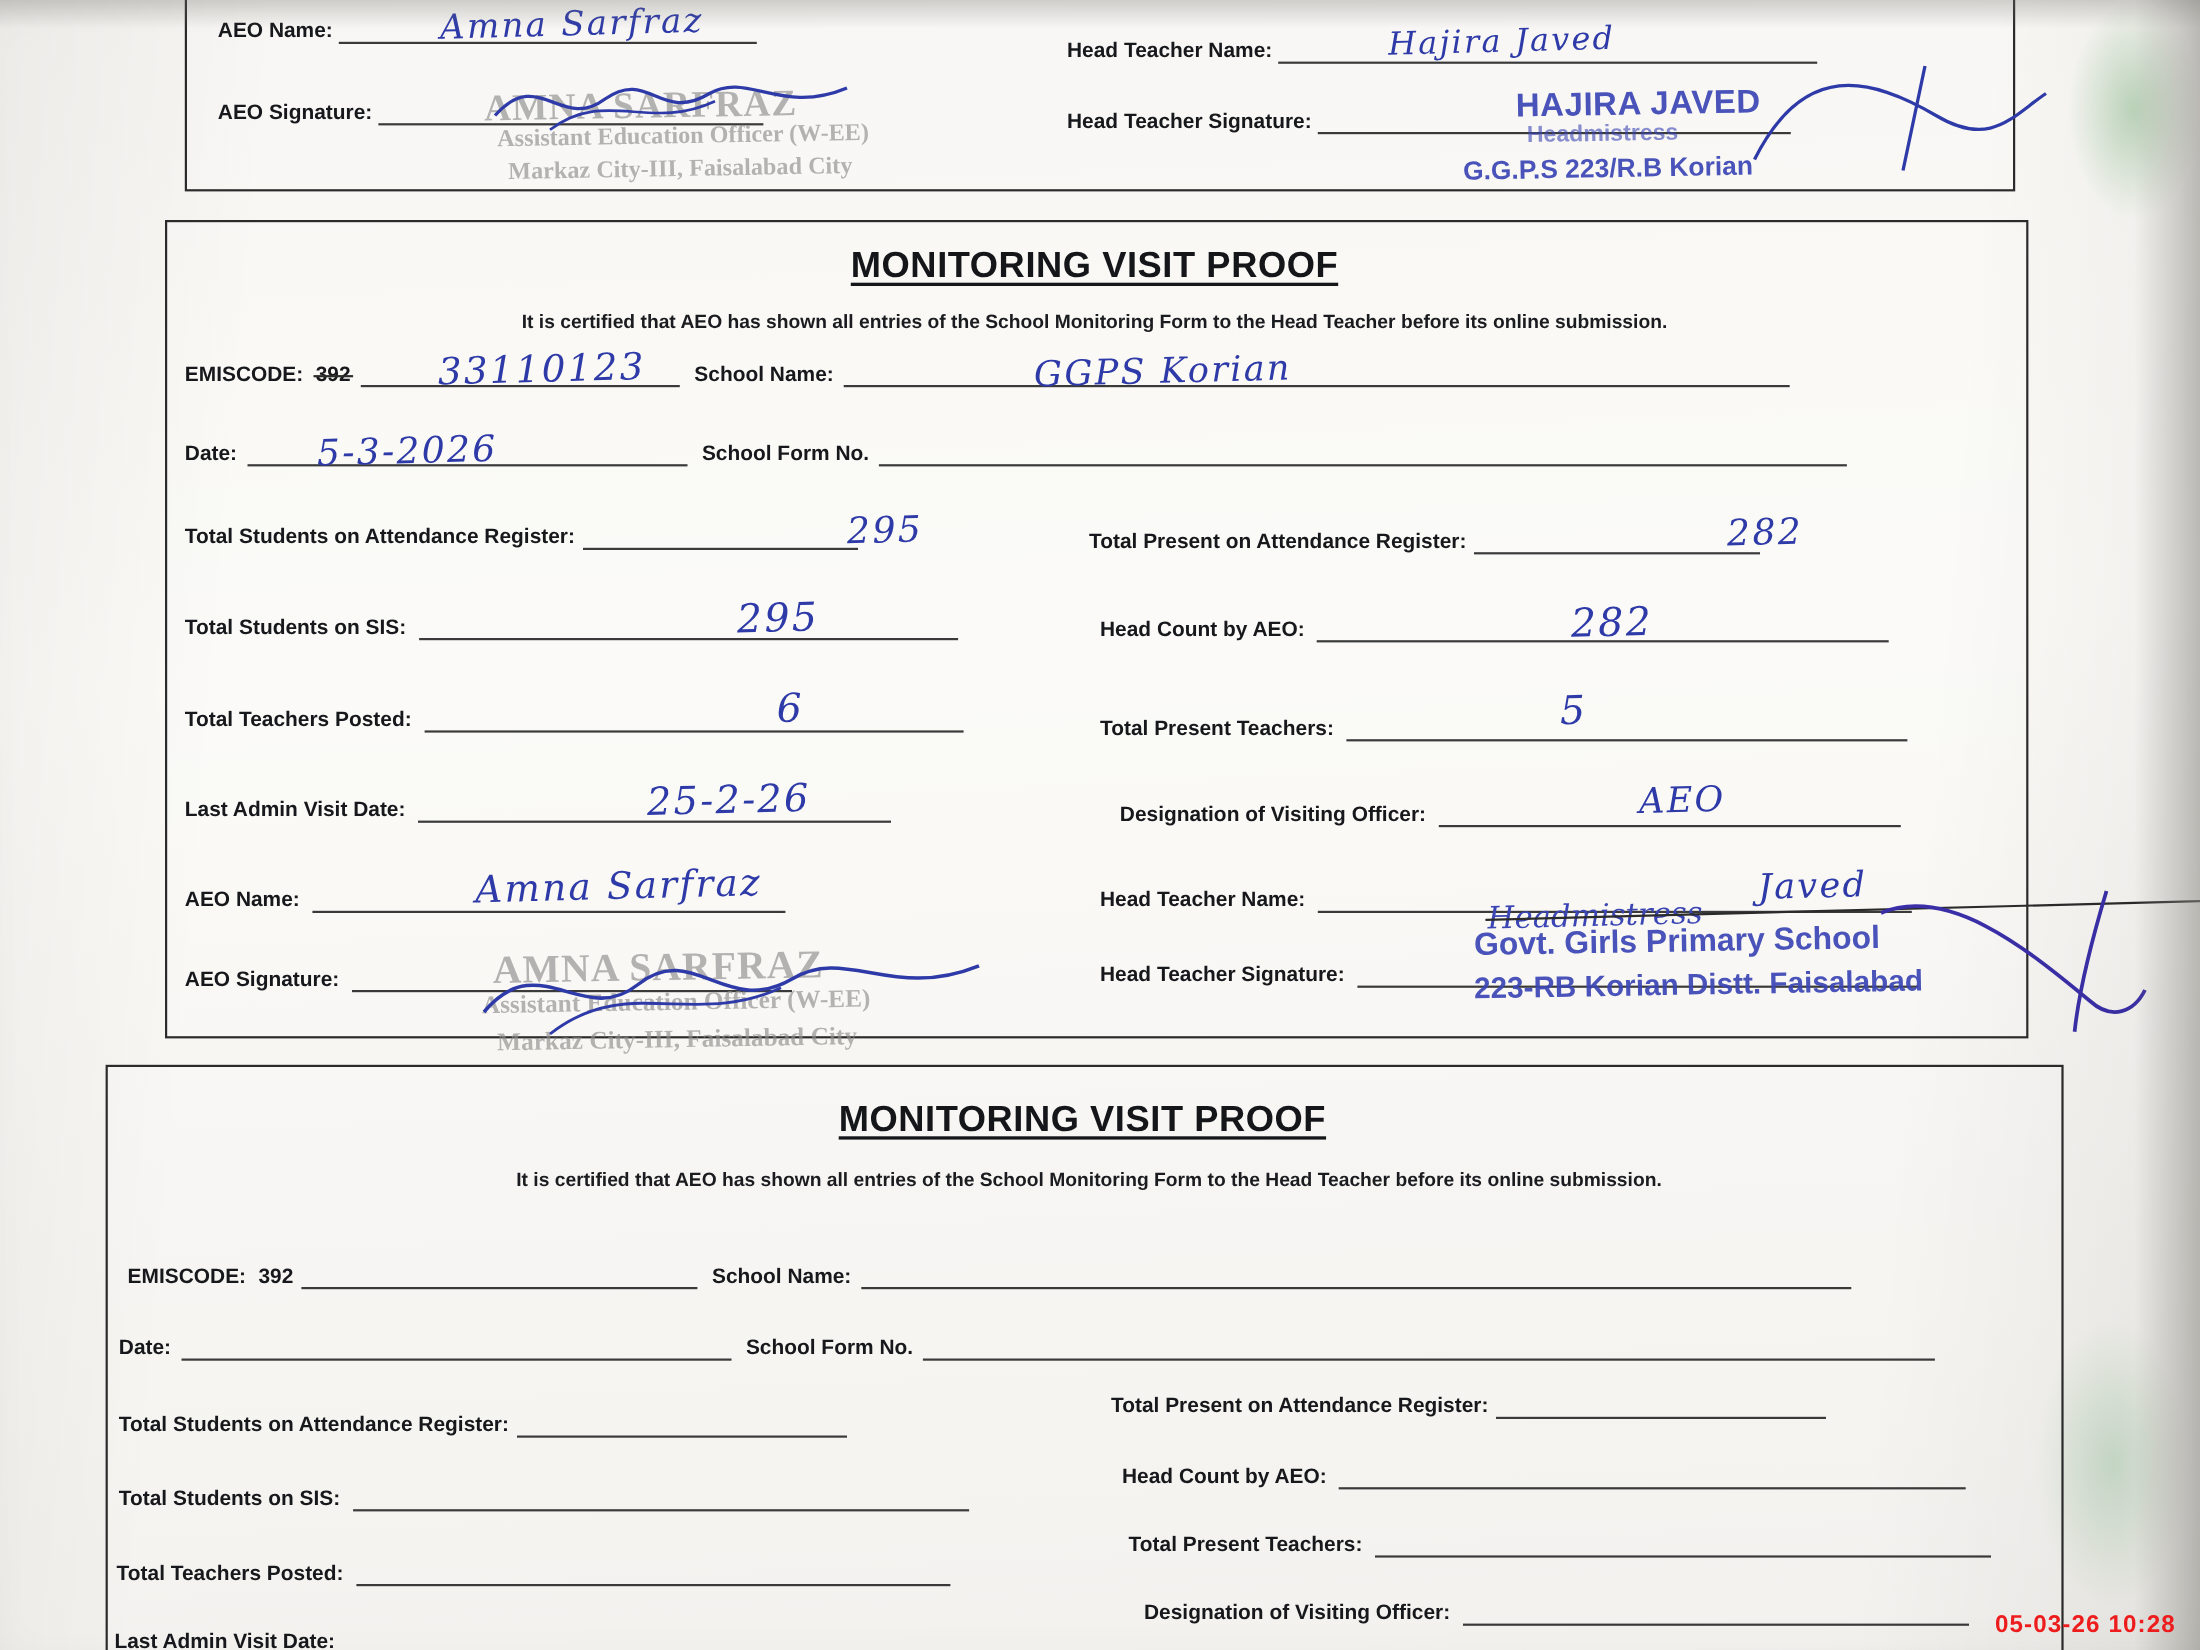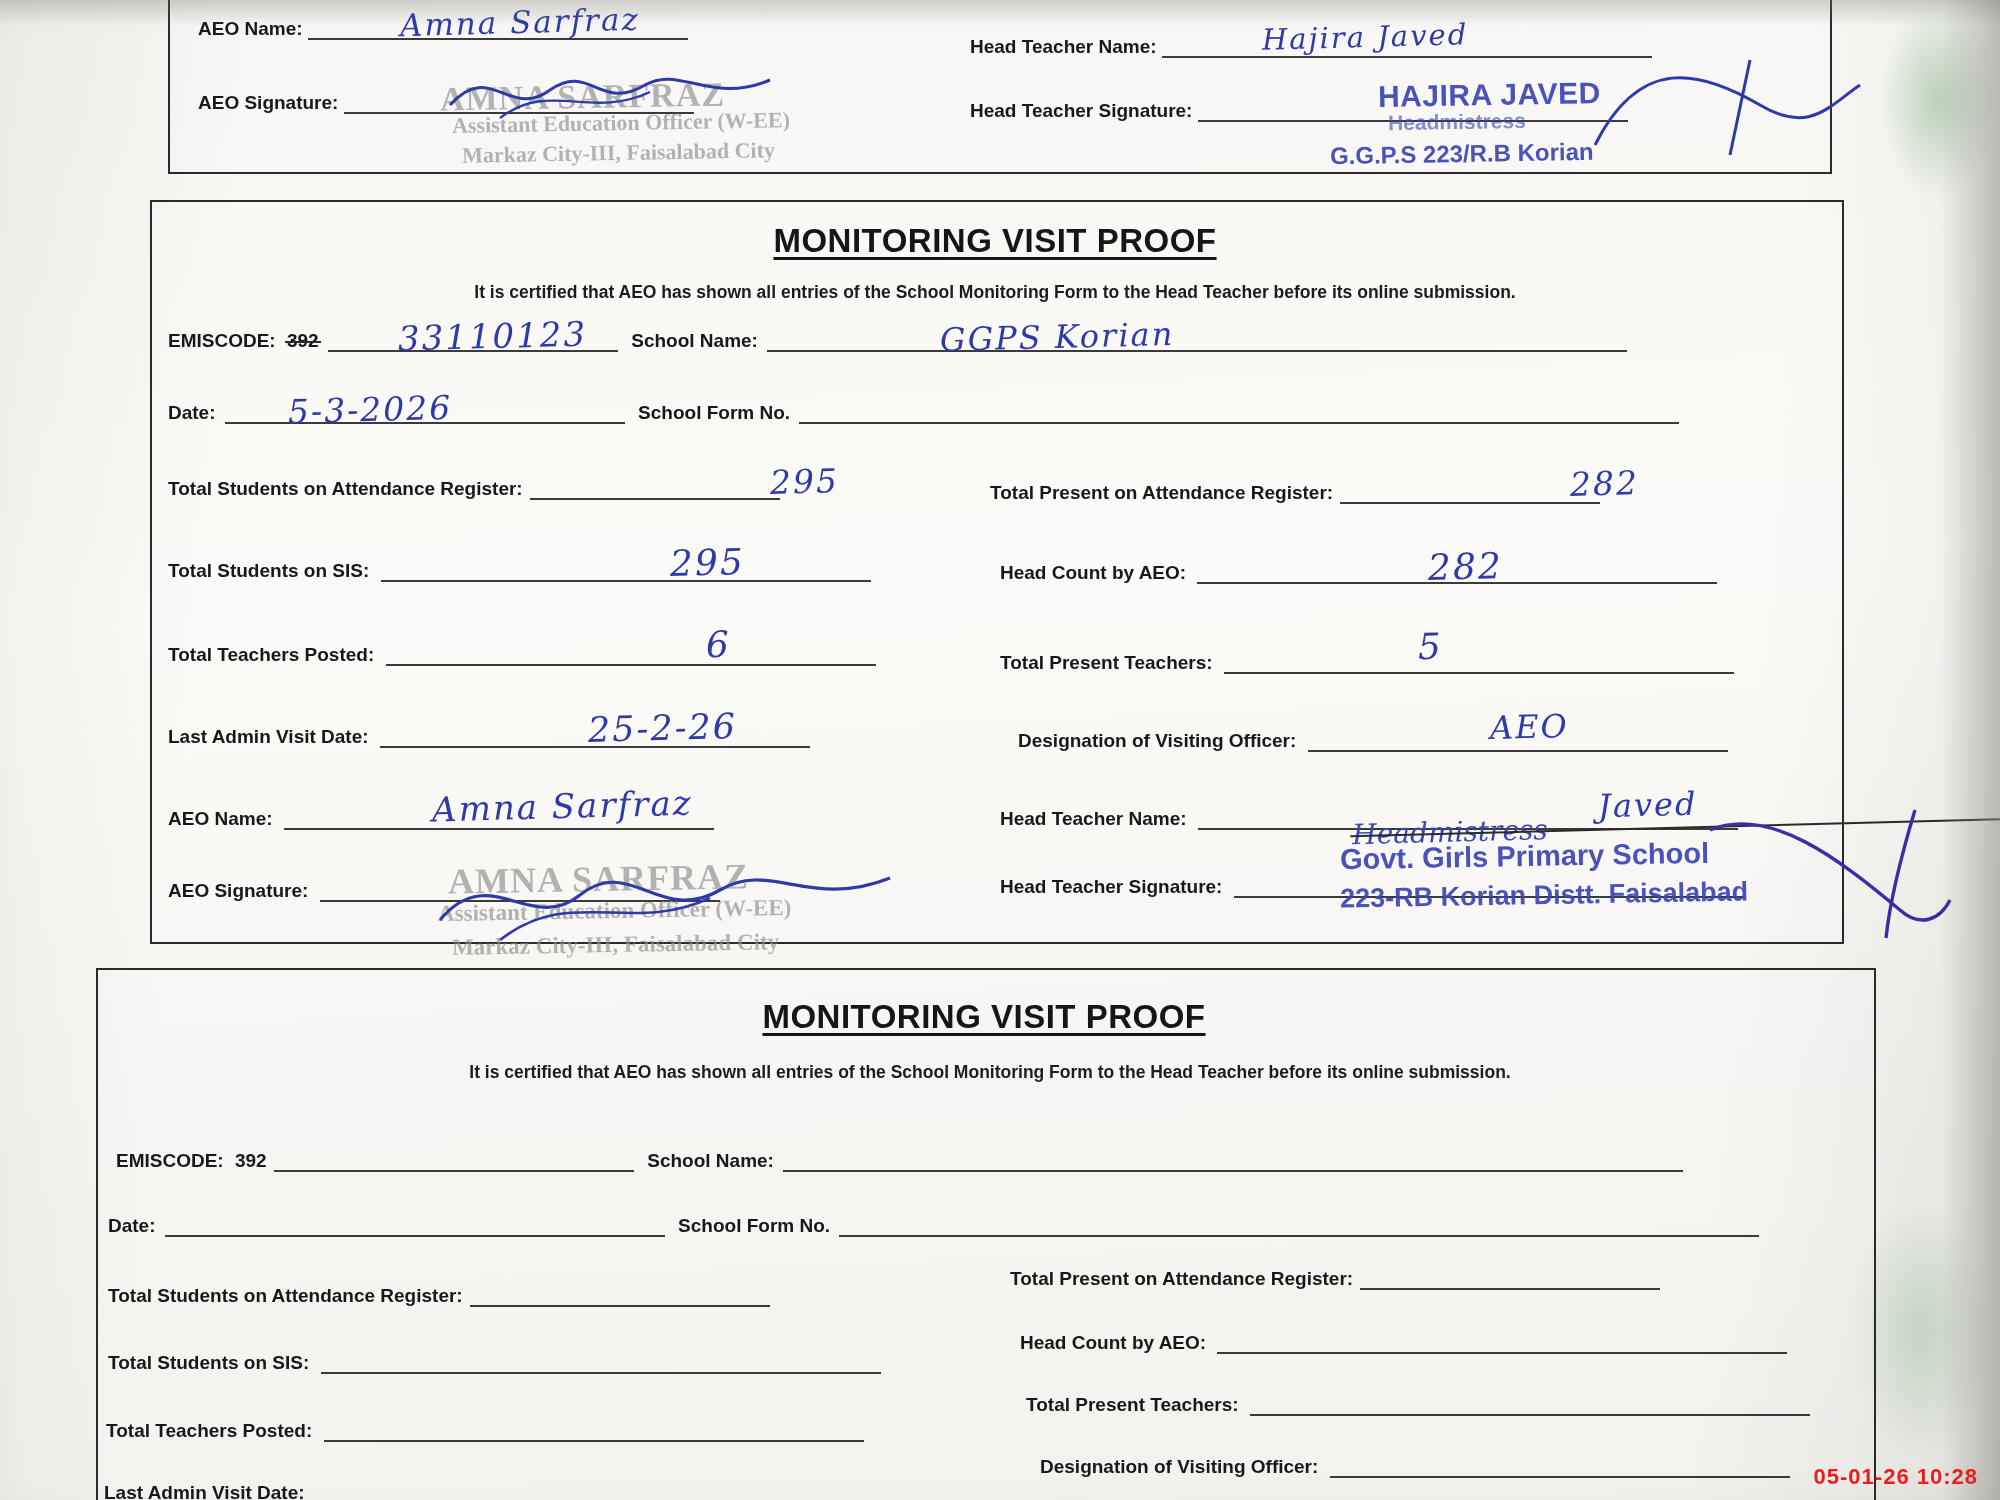--- a/index.html
+++ b/index.html
@@ -310,14 +310,14 @@
 
   <div class="row" style="left:104px;top:1482px;">
     <span class="lbl">Last Admin Visit Date:</span>
     <span class="line" style="width:300px;margin-left:6px;"></span>
   </div>
 
   <div class="edge-right"></div>
   <div class="edge-top"></div>
   <div class="fold"></div>
 
-  <div class="timestamp">05-01-26  10:28</div>
+  <div class="timestamp">05-03-26  10:28</div>
 </div>
 
 </body></html>

